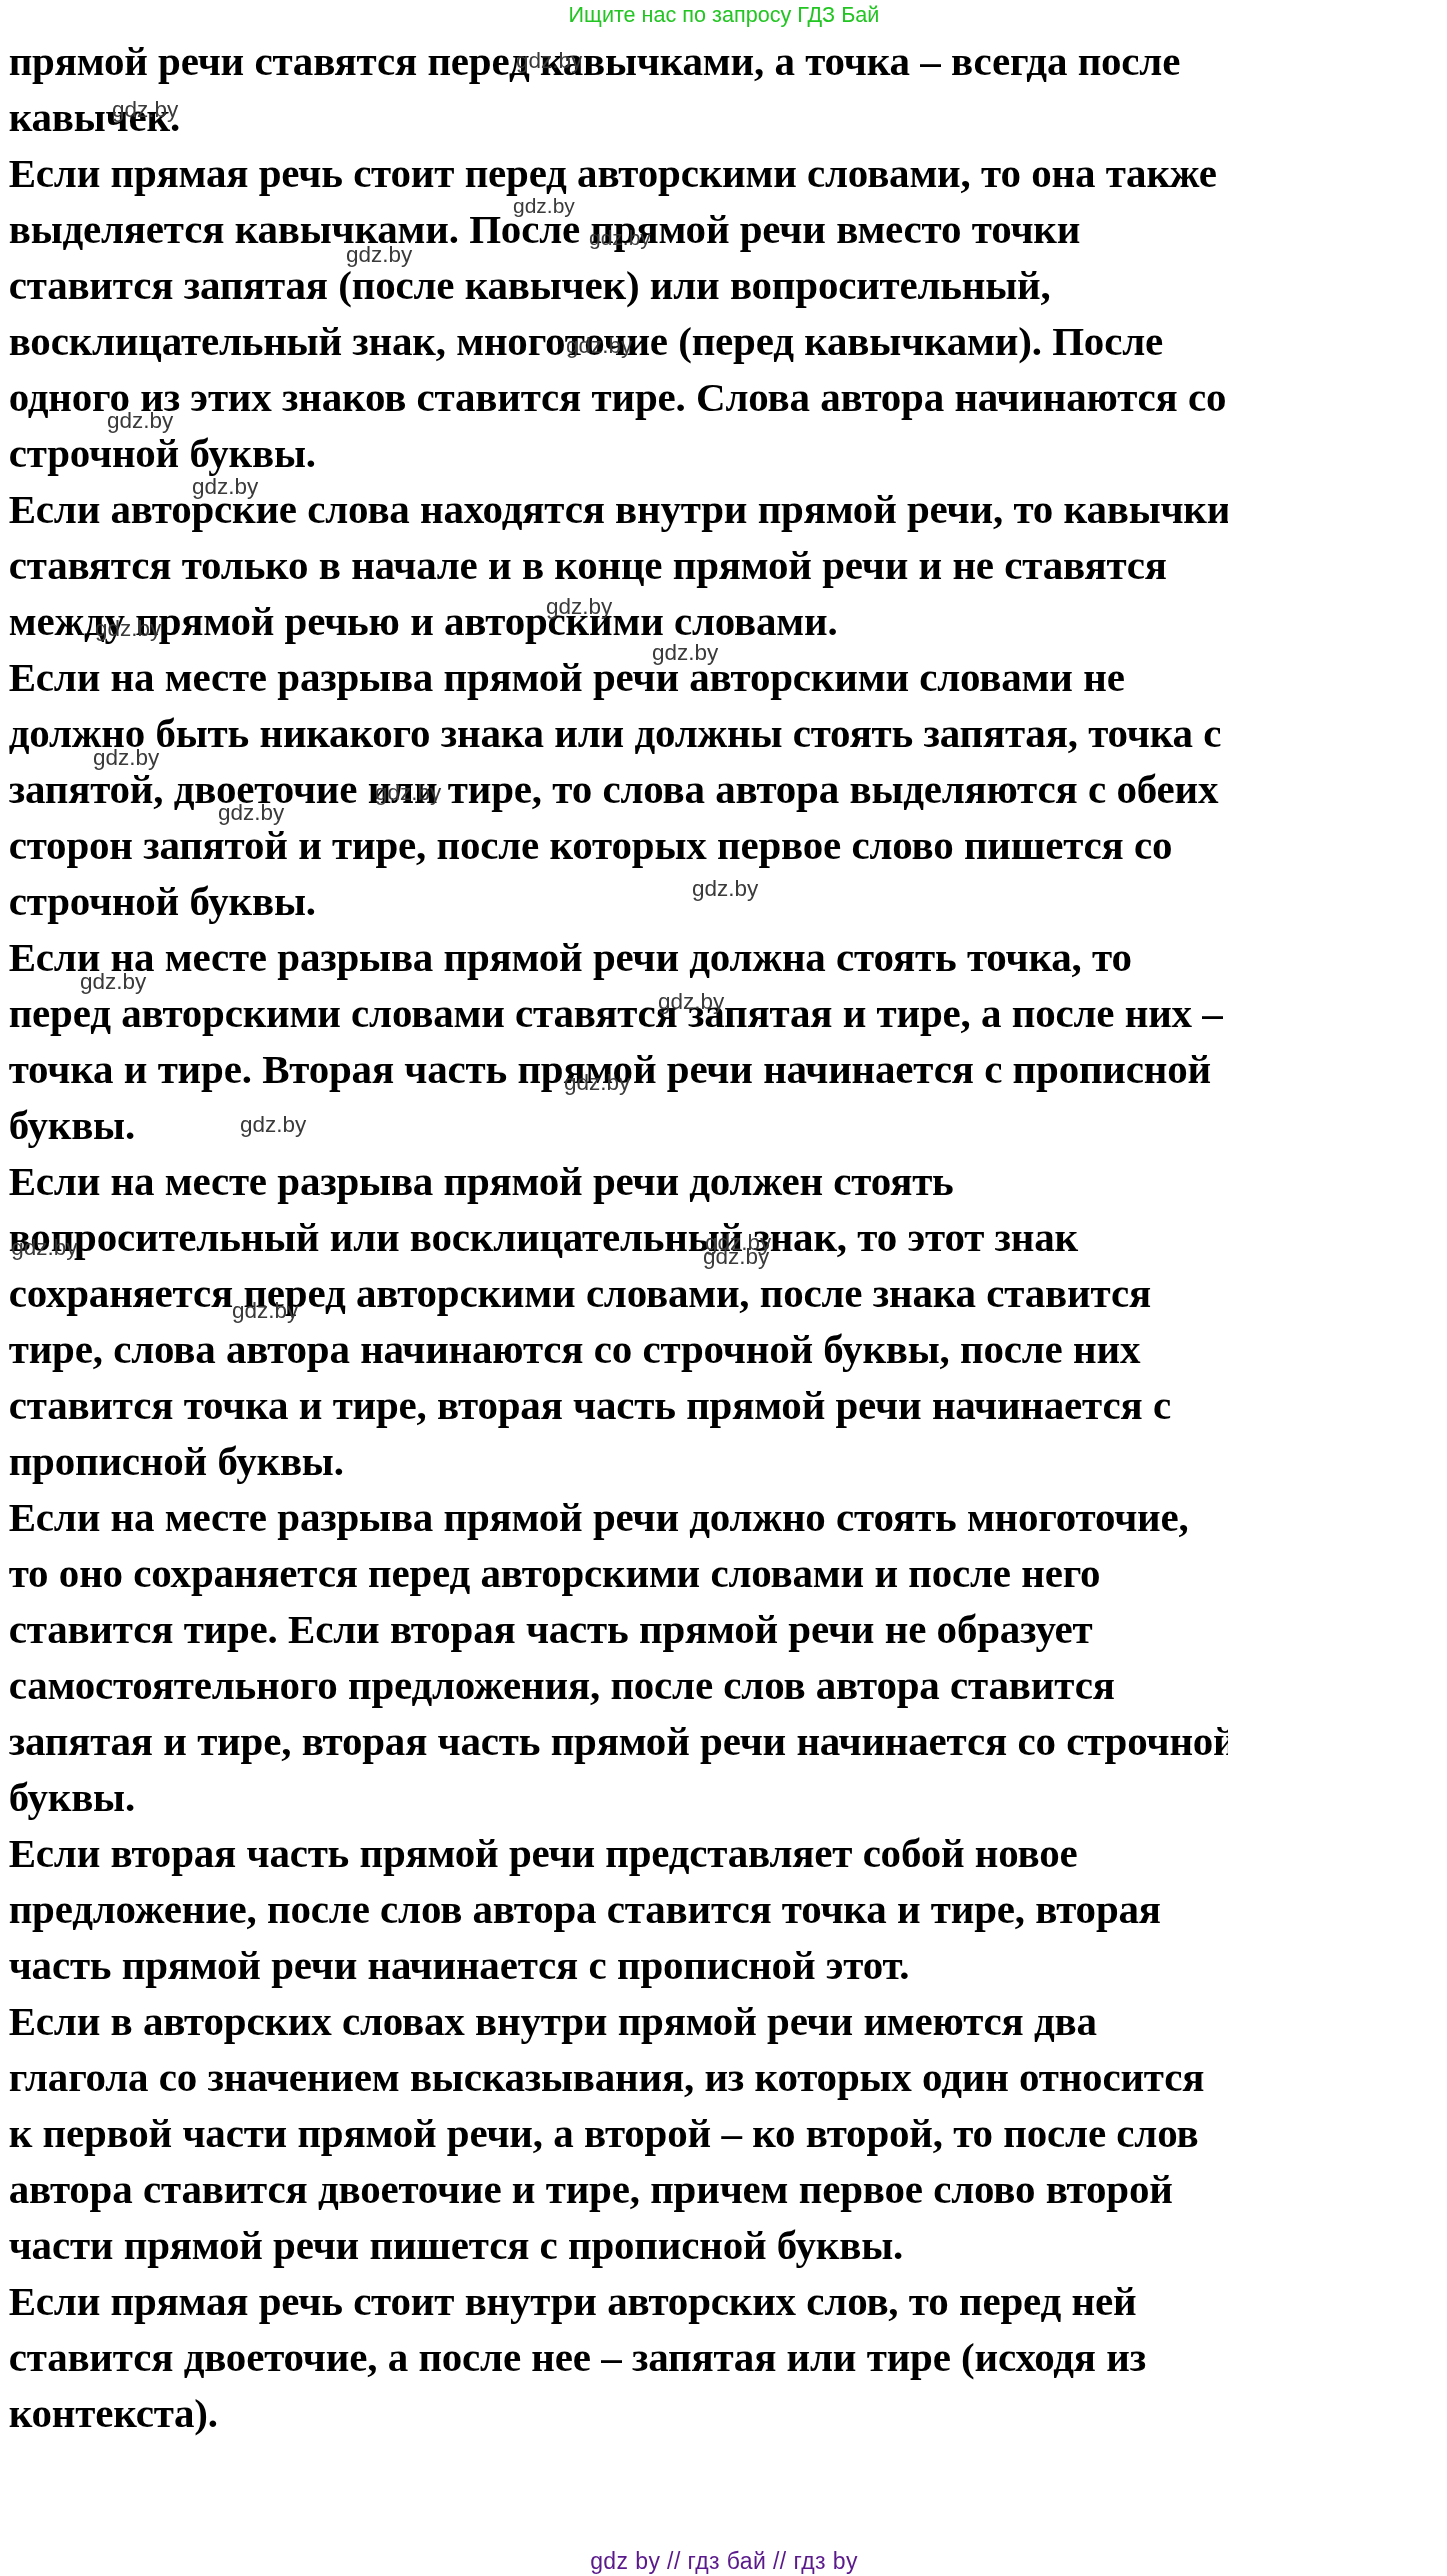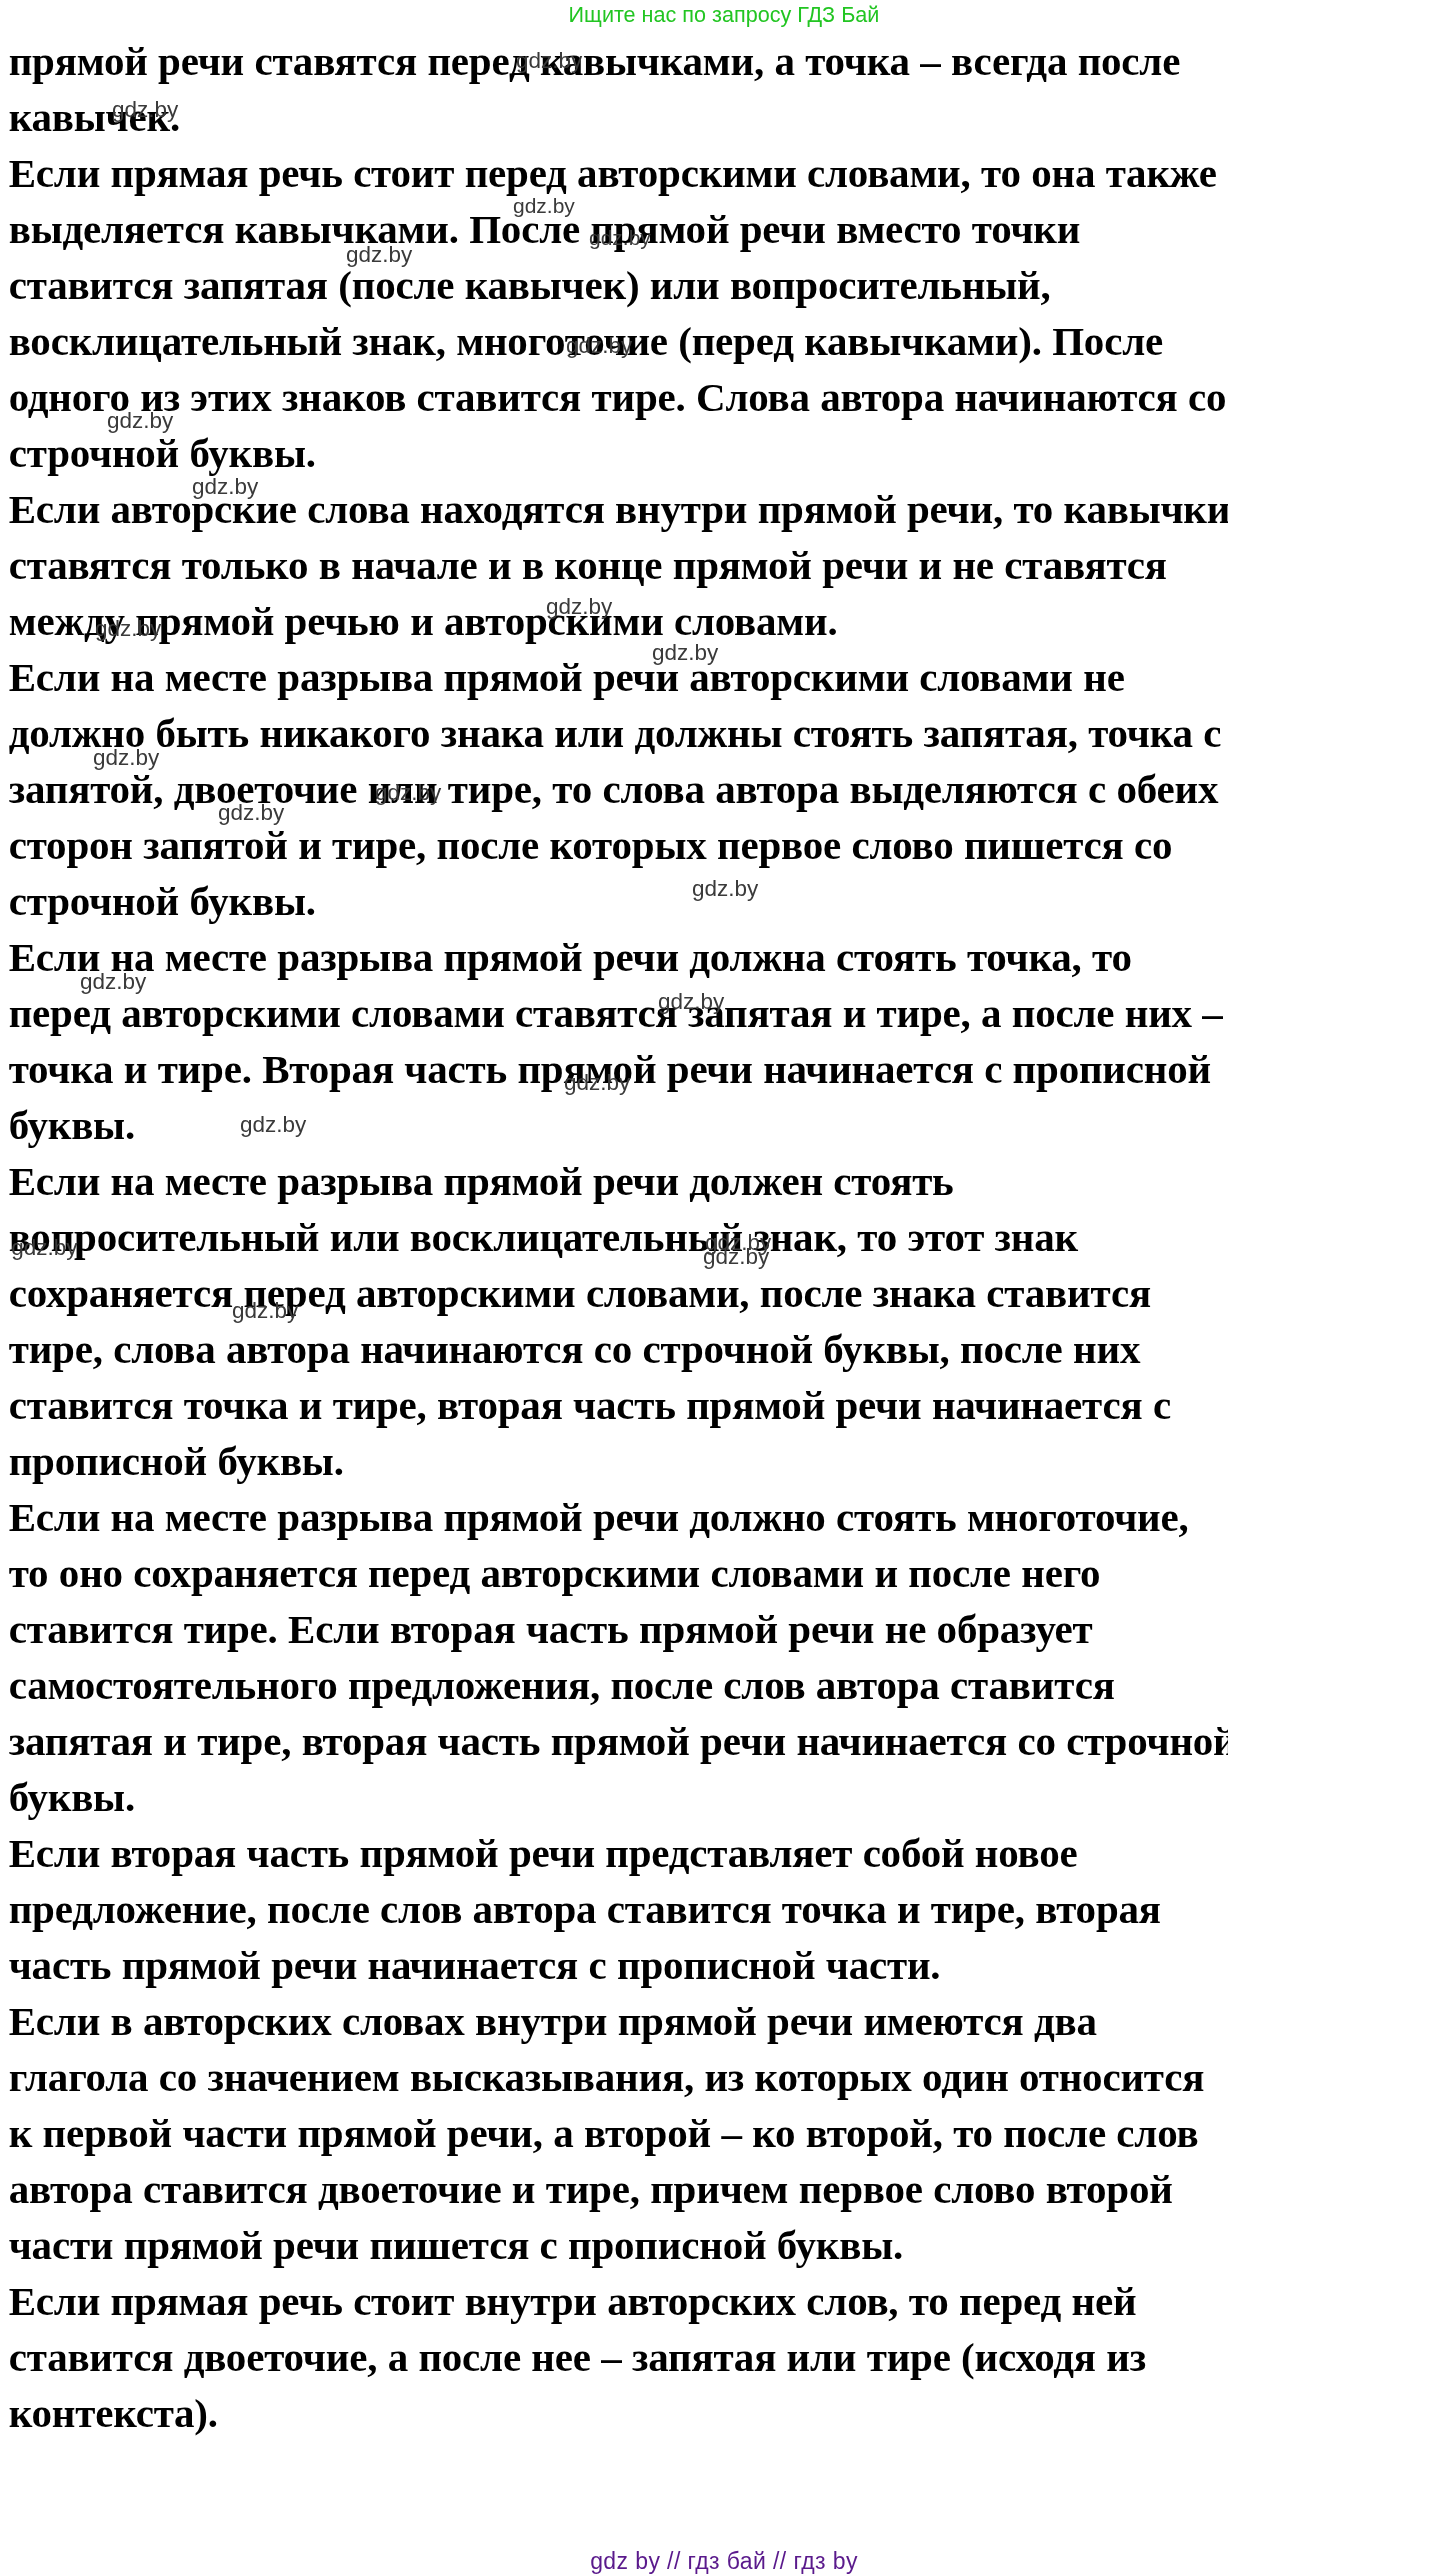--- a/index.html
+++ b/index.html
@@ -139,21 +139,21 @@
       <span class="ln">то оно сохраняется перед авторскими словами и после него</span>
       <span class="ln">ставится тире. Если вторая часть прямой речи не образует</span>
       <span class="ln">самостоятельного предложения, после слов автора ставится</span>
       <span class="ln">запятая и тире, вторая часть прямой речи начинается со строчной</span>
       <span class="ln">буквы.</span>
     </p>
 
     <p class="para">
       <span class="ln">Если вторая часть прямой речи представляет собой новое</span>
       <span class="ln">предложение, после слов автора ставится точка и тире, вторая</span>
-      <span class="ln">часть прямой речи начинается с прописной части.</span>
+      <span class="ln">часть прямой речи начинается с прописной этот.</span>
     </p>
 
     <p class="para">
       <span class="ln">Если в авторских словах внутри прямой речи имеются два</span>
       <span class="ln">глагола со значением высказывания, из которых один относится</span>
       <span class="ln">к первой части прямой речи, а второй – ко второй, то после слов</span>
       <span class="ln">автора ставится двоеточие и тире, причем первое слово второй</span>
       <span class="ln">части прямой речи пишется с прописной буквы.</span>
     </p>
 

